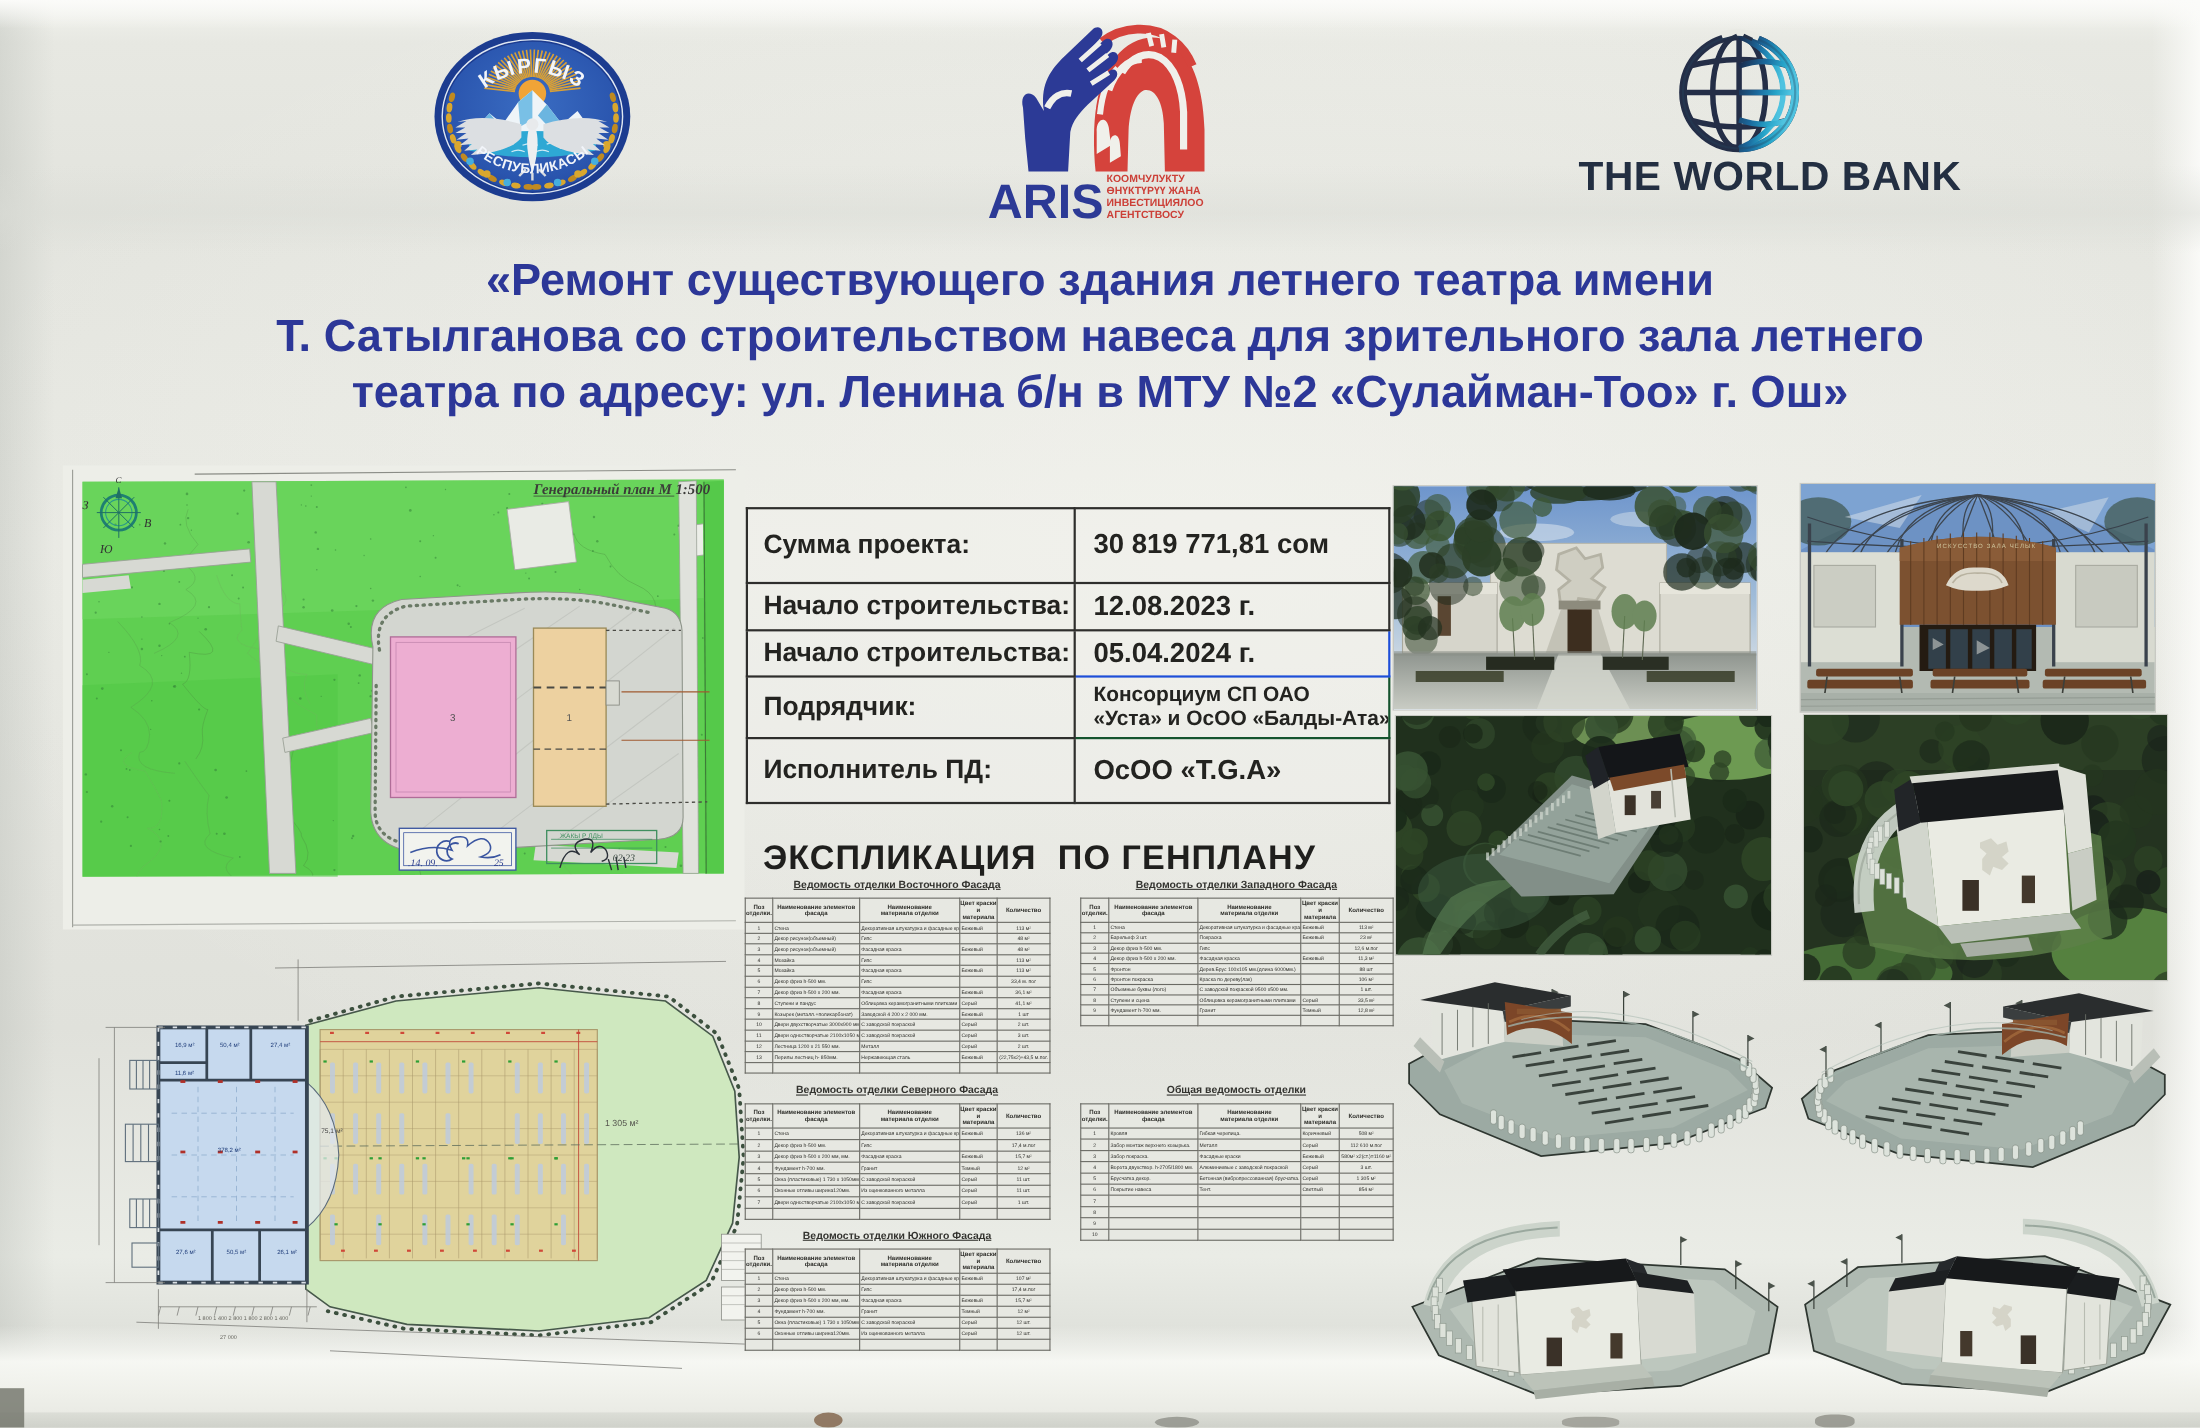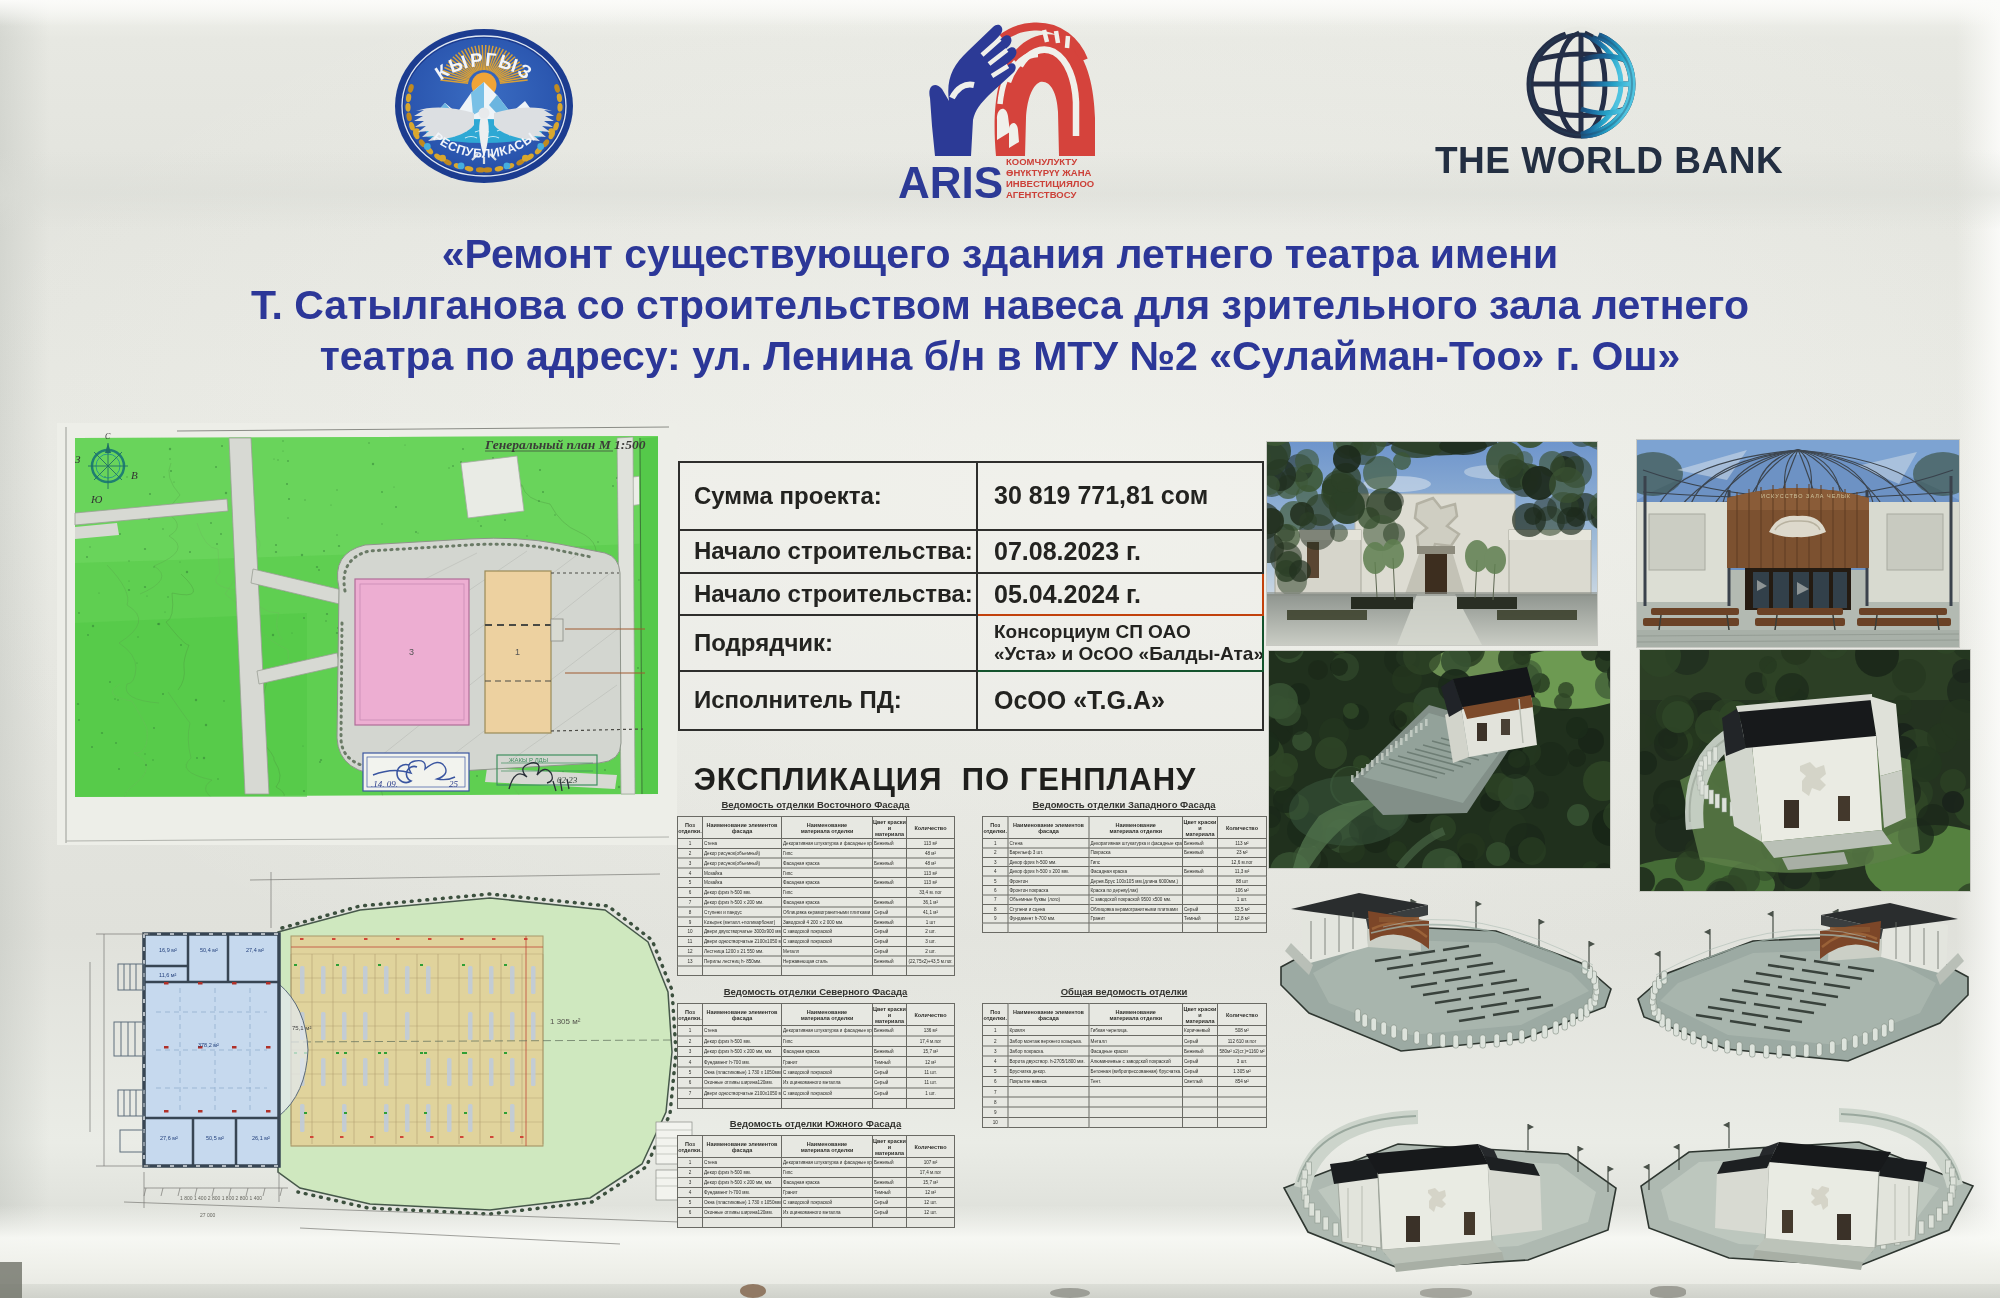--- a/index.html
+++ b/index.html
@@ -480,25 +480,25 @@
         <col style="width:298px">
         <col style="width:286px">
       </colgroup>
       <tbody>
         <tr style="height:56px;">
           <td style="border:2px solid #2e2e2c;padding:0 0 0 14px;font-size:24px;white-space:nowrap;overflow:hidden;">Сумма проекта:</td>
           <td style="border:2px solid #2e2e2c;padding:0 0 0 16px;white-space:nowrap;overflow:hidden;font-size:25px;">30 819 771,81 сом</td>
         </tr>
         <tr style="height:36px;">
           <td style="border:2px solid #2e2e2c;padding:0 0 0 14px;font-size:24px;white-space:nowrap;overflow:hidden;">Начало строительства:</td>
-          <td style="border:2px solid #2e2e2c;padding:0 0 0 16px;white-space:nowrap;overflow:hidden;font-size:25px;">07.08.2023 г.</td>
+          <td style="border:2px solid #2e2e2c;padding:0 0 0 16px;white-space:nowrap;overflow:hidden;font-size:25px;">12.08.2023 г.</td>
         </tr>
         <tr style="height:35px;">
           <td style="border:2px solid #2e2e2c;padding:0 0 0 14px;font-size:24px;white-space:nowrap;overflow:hidden;">Начало строительства:</td>
-          <td style="border:2px solid #c2410c;padding:0 0 0 16px;white-space:nowrap;overflow:hidden;font-size:25px;">05.04.2024 г.</td>
+          <td style="border:2px solid #1d4ed8;padding:0 0 0 16px;white-space:nowrap;overflow:hidden;font-size:25px;">05.04.2024 г.</td>
         </tr>
         <tr style="height:46px;">
           <td style="border:2px solid #2e2e2c;padding:0 0 0 14px;font-size:24px;white-space:nowrap;overflow:hidden;">Подрядчик:</td>
           <td style="border:2px solid #14532d;padding:0 0 0 16px;white-space:nowrap;overflow:hidden;font-size:19px;line-height:22px;">Консорциум СП ОАО<br>«Уста» и ОсОО «Балды-Ата»</td>
         </tr>
         <tr style="height:49px;">
           <td style="border:2px solid #2e2e2c;padding:0 0 0 14px;font-size:24px;white-space:nowrap;overflow:hidden;">Исполнитель ПД:</td>
           <td style="border:2px solid #2e2e2c;padding:0 0 0 16px;white-space:nowrap;overflow:hidden;font-size:25px;">ОсОО «T.G.A»</td>
         </tr>
       </tbody>

